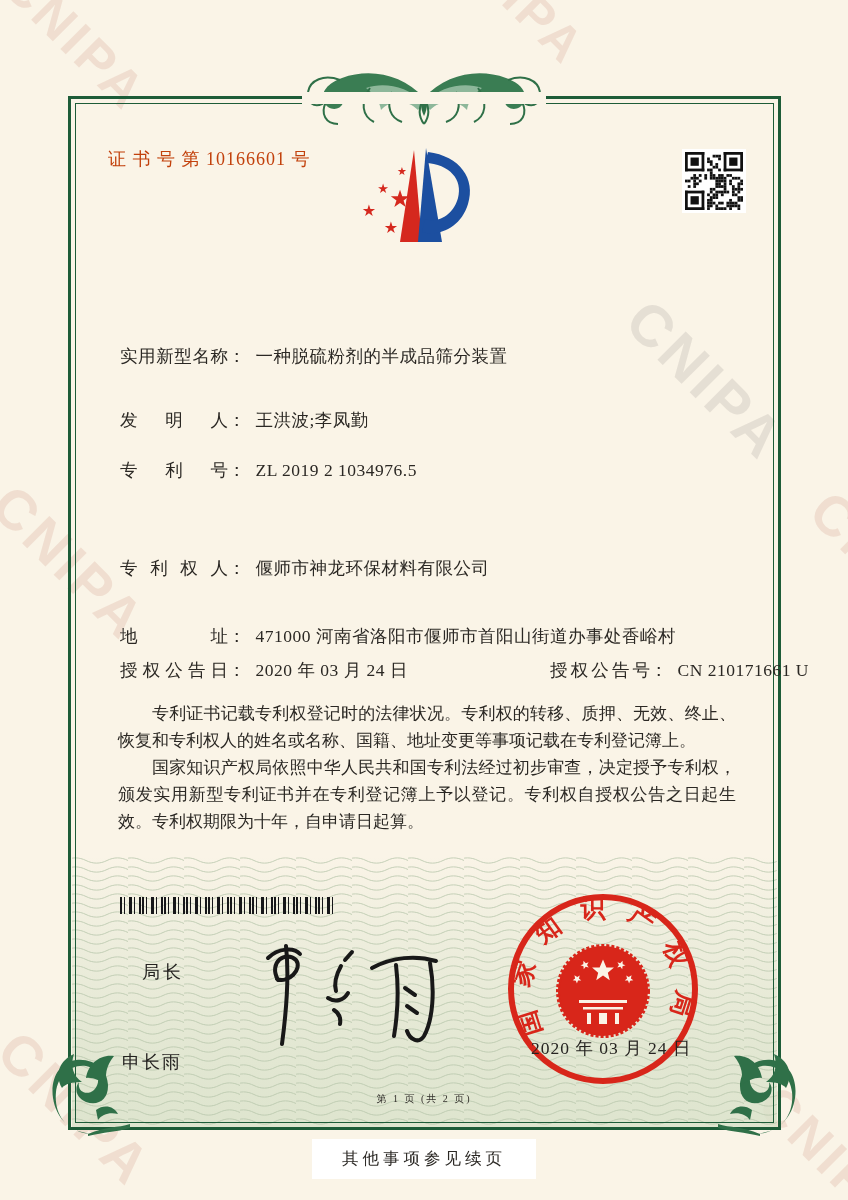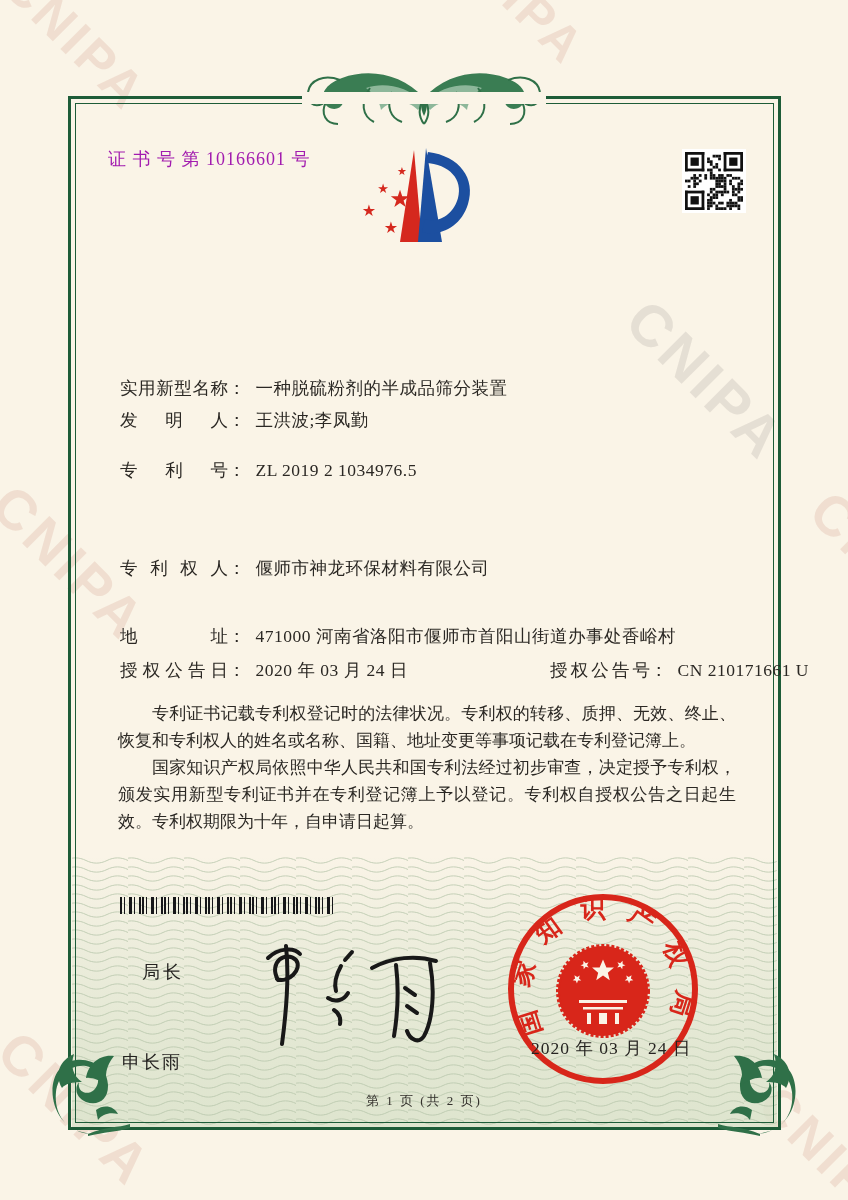--- a/index.html
+++ b/index.html
@@ -31,21 +31,21 @@
   .wave-band svg { position:absolute; inset:0; opacity:.8; }
 
   
   .top-ornament { position:absolute; left:274px; top:58px; width:300px; height:78px; z-index:4; }
   .top-ornament .patch { position:absolute; left:28px; top:34px; width:244px; height:12px; background:#faf4e7; }
   .corner-orn { position:absolute; z-index:5; width:78px; height:84px; }
   .corner-orn.left  { left:52px;  top:1054px; }
   .corner-orn.right { right:52px; top:1054px; transform:scaleX(-1); }
 
   
-  .cert-no { position:absolute; left:108px; top:147px; font-size:18px; color:#a21caf;
+  .cert-no { position:absolute; left:108px; top:147px; font-size:18px; color:#c2410c;
              letter-spacing:1px; z-index:6; }
   .logo { position:absolute; left:352px; top:143px; width:128px; height:108px; z-index:6; }
   .qr { position:absolute; left:682px; top:149px; width:64px; height:64px; background:#fff;
         padding:3px; z-index:6; }
   .doc-title { position:absolute; left:0; top:250px; width:100%; text-align:center;
                font-size:43px; font-weight:bold; color:#0e0d0b; letter-spacing:11px; z-index:6; }
 
   
   .field-row { position:absolute; left:120px; font-size:17.5px; color:#2b2824;
                white-space:nowrap; z-index:6; }
@@ -73,21 +73,21 @@
                 color:#242220; z-index:6;margin-left:20px; }
   .sign-name  { position:absolute; left:122px; top:1004px; font-size:18px; letter-spacing:2px;
                 color:#242220; z-index:6;margin-top:46px; }
   .signature { position:absolute; left:246px; top:938px; width:205px; height:115px; z-index:6; }
 
   .seal { position:absolute; left:504px; top:890px; width:198px; height:198px; z-index:7; }
   .seal-date { position:absolute; left:531px; top:1036px; font-size:17.5px; color:#262421;
                letter-spacing:1px; z-index:8; white-space:nowrap; }
 
   .page-number { position:absolute; left:0; top:1092px; width:100%; text-align:center;
-                 font-size:13px; color:#33302c; z-index:6; letter-spacing:2px; }
+                 font-size:10px; color:#33302c; z-index:6; letter-spacing:2px; }
 
   .footer-note { position:absolute; left:50%; top:1139px; transform:translateX(-50%);
                  background:#ffffff; padding:9px 30px; font-size:16.5px; color:#2b2824;
                  letter-spacing:4px; z-index:6; white-space:nowrap; }
 </style>
 </head>
 <body>
 
 <div class="page">
 
@@ -306,21 +306,21 @@
         <rect x="30.38095238095238" y="55.23809523809524" width="2.761904761904762" height="2.761904761904762" fill="#111"></rect>
         <rect x="33.14285714285714" y="55.23809523809524" width="2.761904761904762" height="2.761904761904762" fill="#111"></rect>
         <rect x="35.904761904761905" y="55.23809523809524" width="2.761904761904762" height="2.761904761904762" fill="#111"></rect>
         <rect x="38.666666666666664" y="55.23809523809524" width="2.761904761904762" height="2.761904761904762" fill="#111"></rect>
         <rect x="44.19047619047619" y="55.23809523809524" width="2.761904761904762" height="2.761904761904762" fill="#111"></rect>
         <rect x="52.476190476190474" y="55.23809523809524" width="2.761904761904762" height="2.761904761904762" fill="#111"></rect>
       </svg>
   </div>
 
 
-  <div class="field-row" style="top:376px;text-decoration:underline;">
+  <div class="field-row" style="top:344px;text-decoration:underline;">
     <span class="f-label">实用新型名称</span><span class="f-colon">：</span><span class="f-value">一种脱硫粉剂的半成品筛分装置</span>
   </div>
   <div class="field-row" style="top:408px;">
     <span class="f-label">发明人</span><span class="f-colon">：</span><span class="f-value">王洪波;李凤勤</span>
   </div>
   <div class="field-row" style="top:458px;">
     <span class="f-label">专利号</span><span class="f-colon">：</span><span class="f-value">ZL 2019 2 1034976.5</span>
   </div>
   <div class="field-row" style="top:556px;">
     <span class="f-label">专利权人</span><span class="f-colon">：</span><span class="f-value">偃师市神龙环保材料有限公司</span>
@@ -389,14 +389,15 @@
           <rect x="95" y="123" width="8" height="11"></rect>
           <rect x="111" y="123" width="4" height="11"></rect>
         </g>
       </g>
     </svg>
   </div>
   <div class="seal-date">2020 年 03 月 24 日</div>
 
   <div class="page-number">第 1 页 (共 2 页)</div>
 
+  <div class="footer-note">其他事项参见续页</div>
 
 </div>
 
 </body></html>

